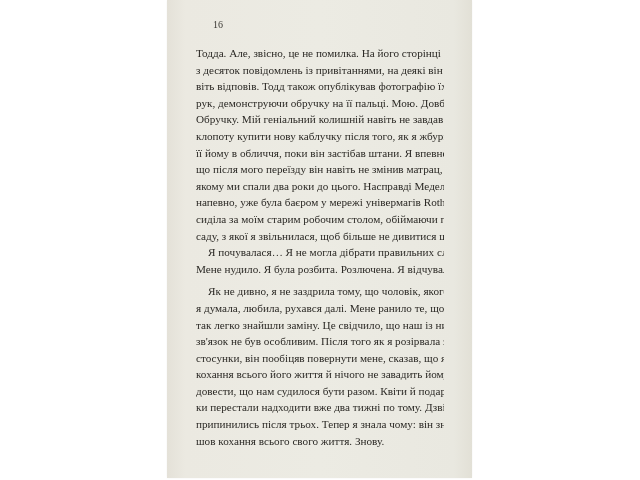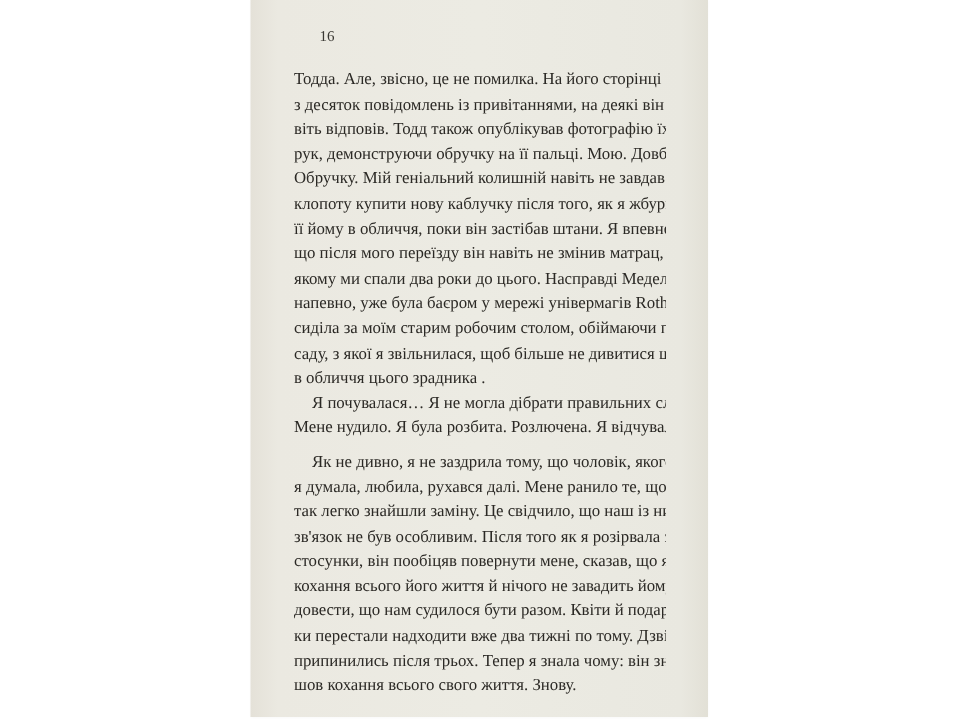--- a/index.html
+++ b/index.html
@@ -36,21 +36,20 @@
     <span class="line">віть відповів. Тодд також опублікував фотографію їхніх</span>
     <span class="line">рук, демонструючи обручку на її пальці. Мою. Довбану.</span>
     <span class="line">Обручку. Мій геніальний колишній навіть не завдав собі</span>
     <span class="line">клопоту купити нову каблучку після того, як я жбурнула</span>
     <span class="line">її йому в обличчя, поки він застібав штани. Я впевнена,</span>
     <span class="line">що після мого переїзду він навіть не змінив матрац, на</span>
     <span class="line">якому ми спали два роки до цього. Насправді Меделін,</span>
     <span class="line">напевно, уже була баєром у мережі універмагів Roth —</span>
     <span class="line">сиділа за моїм старим робочим столом, обіймаючи по-</span>
     <span class="line">саду, з якої я звільнилася, щоб більше не дивитися щодня</span>
-    <span class="line last">в обличчя цього зрадника .</span>
     <span class="line indent">Я почувалася… Я не могла дібрати правильних слів.</span>
     <span class="line">Мене нудило. Я була розбита. Розлючена. Я відчувала,</span>
     <span class="line indent spaced">Як не дивно, я не заздрила тому, що чоловік, якого, як</span>
     <span class="line">я думала, любила, рухався далі. Мене ранило те, що мені</span>
     <span class="line">так легко знайшли заміну. Це свідчило, що наш із ним</span>
     <span class="line">зв'язок не був особливим. Після того як я розірвала з ним</span>
     <span class="line">стосунки, він пообіцяв повернути мене, сказав, що я —</span>
     <span class="line">кохання всього його життя й нічого не завадить йому</span>
     <span class="line">довести, що нам судилося бути разом. Квіти й подарун-</span>
     <span class="line">ки перестали надходити вже два тижні по тому. Дзвінки</span>

